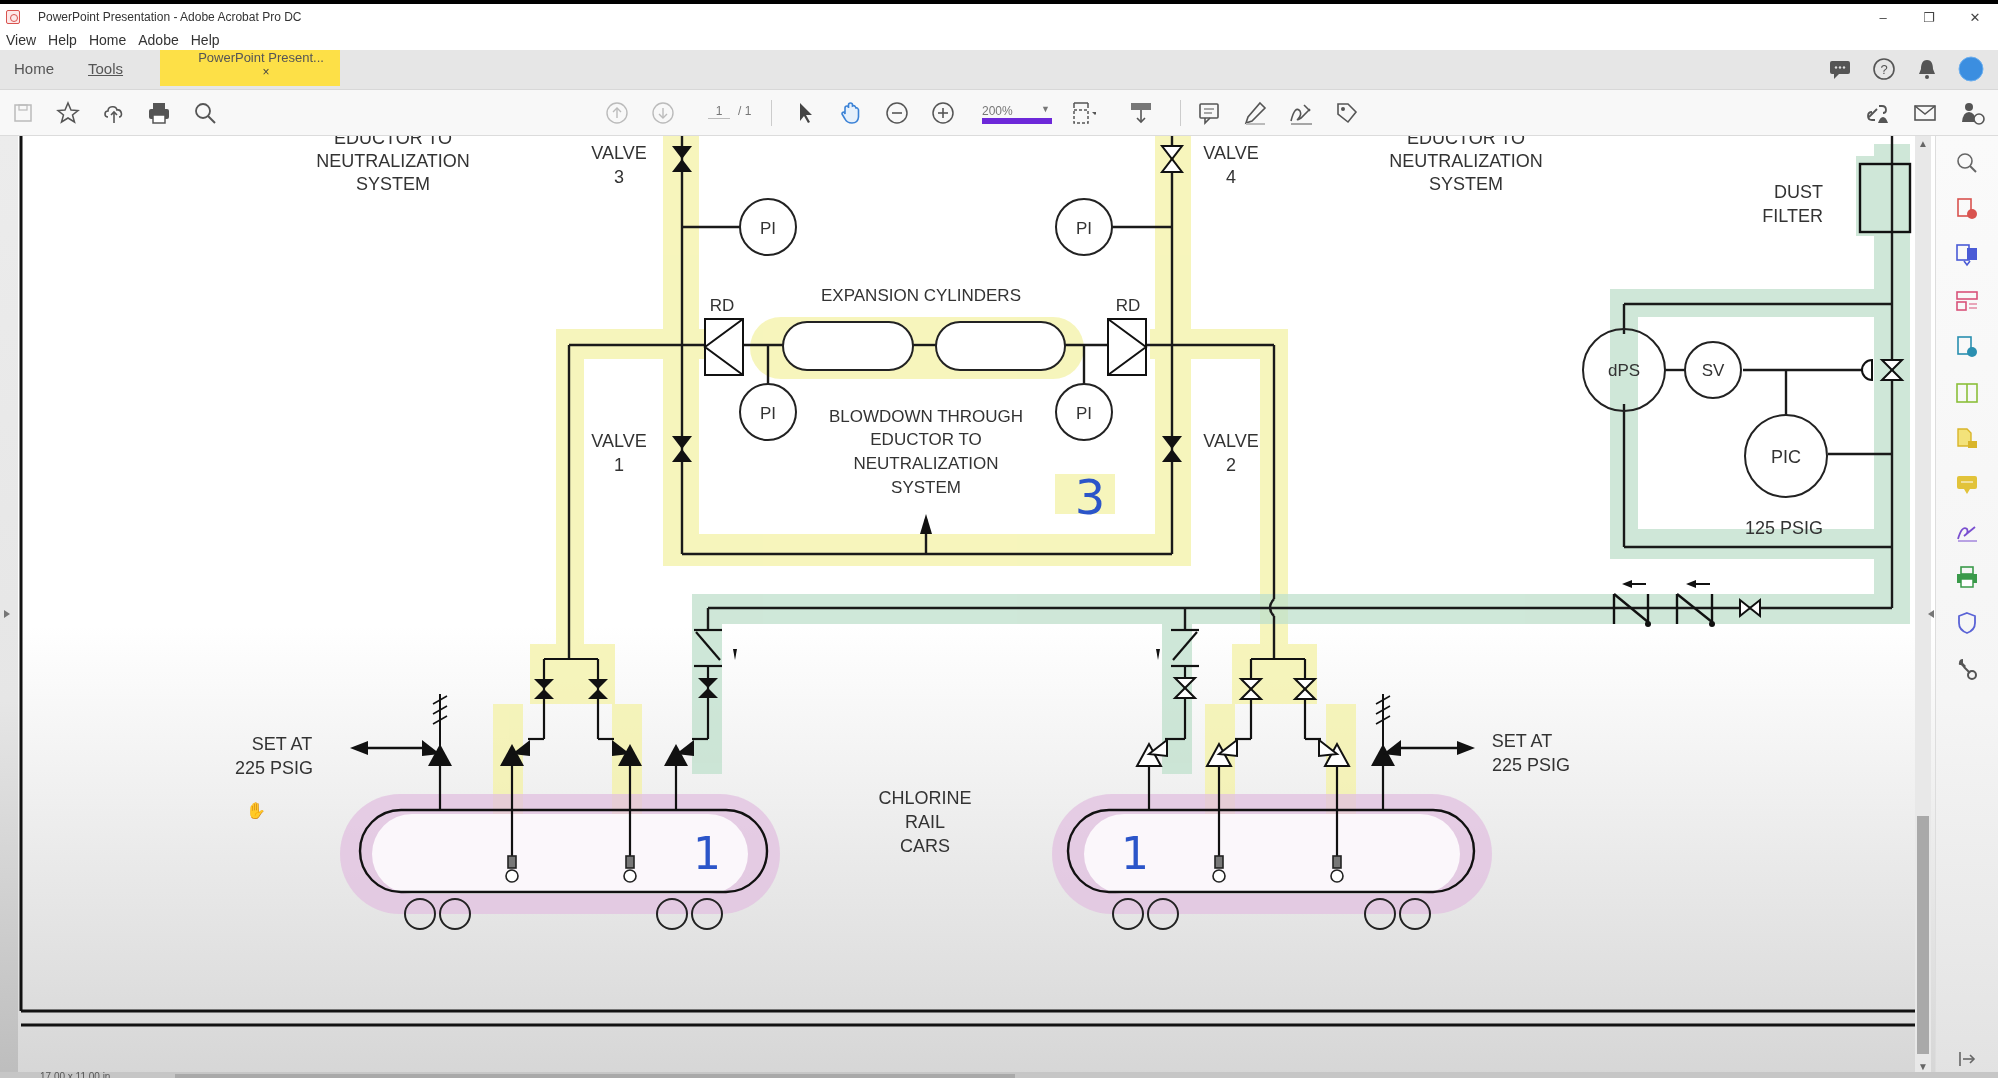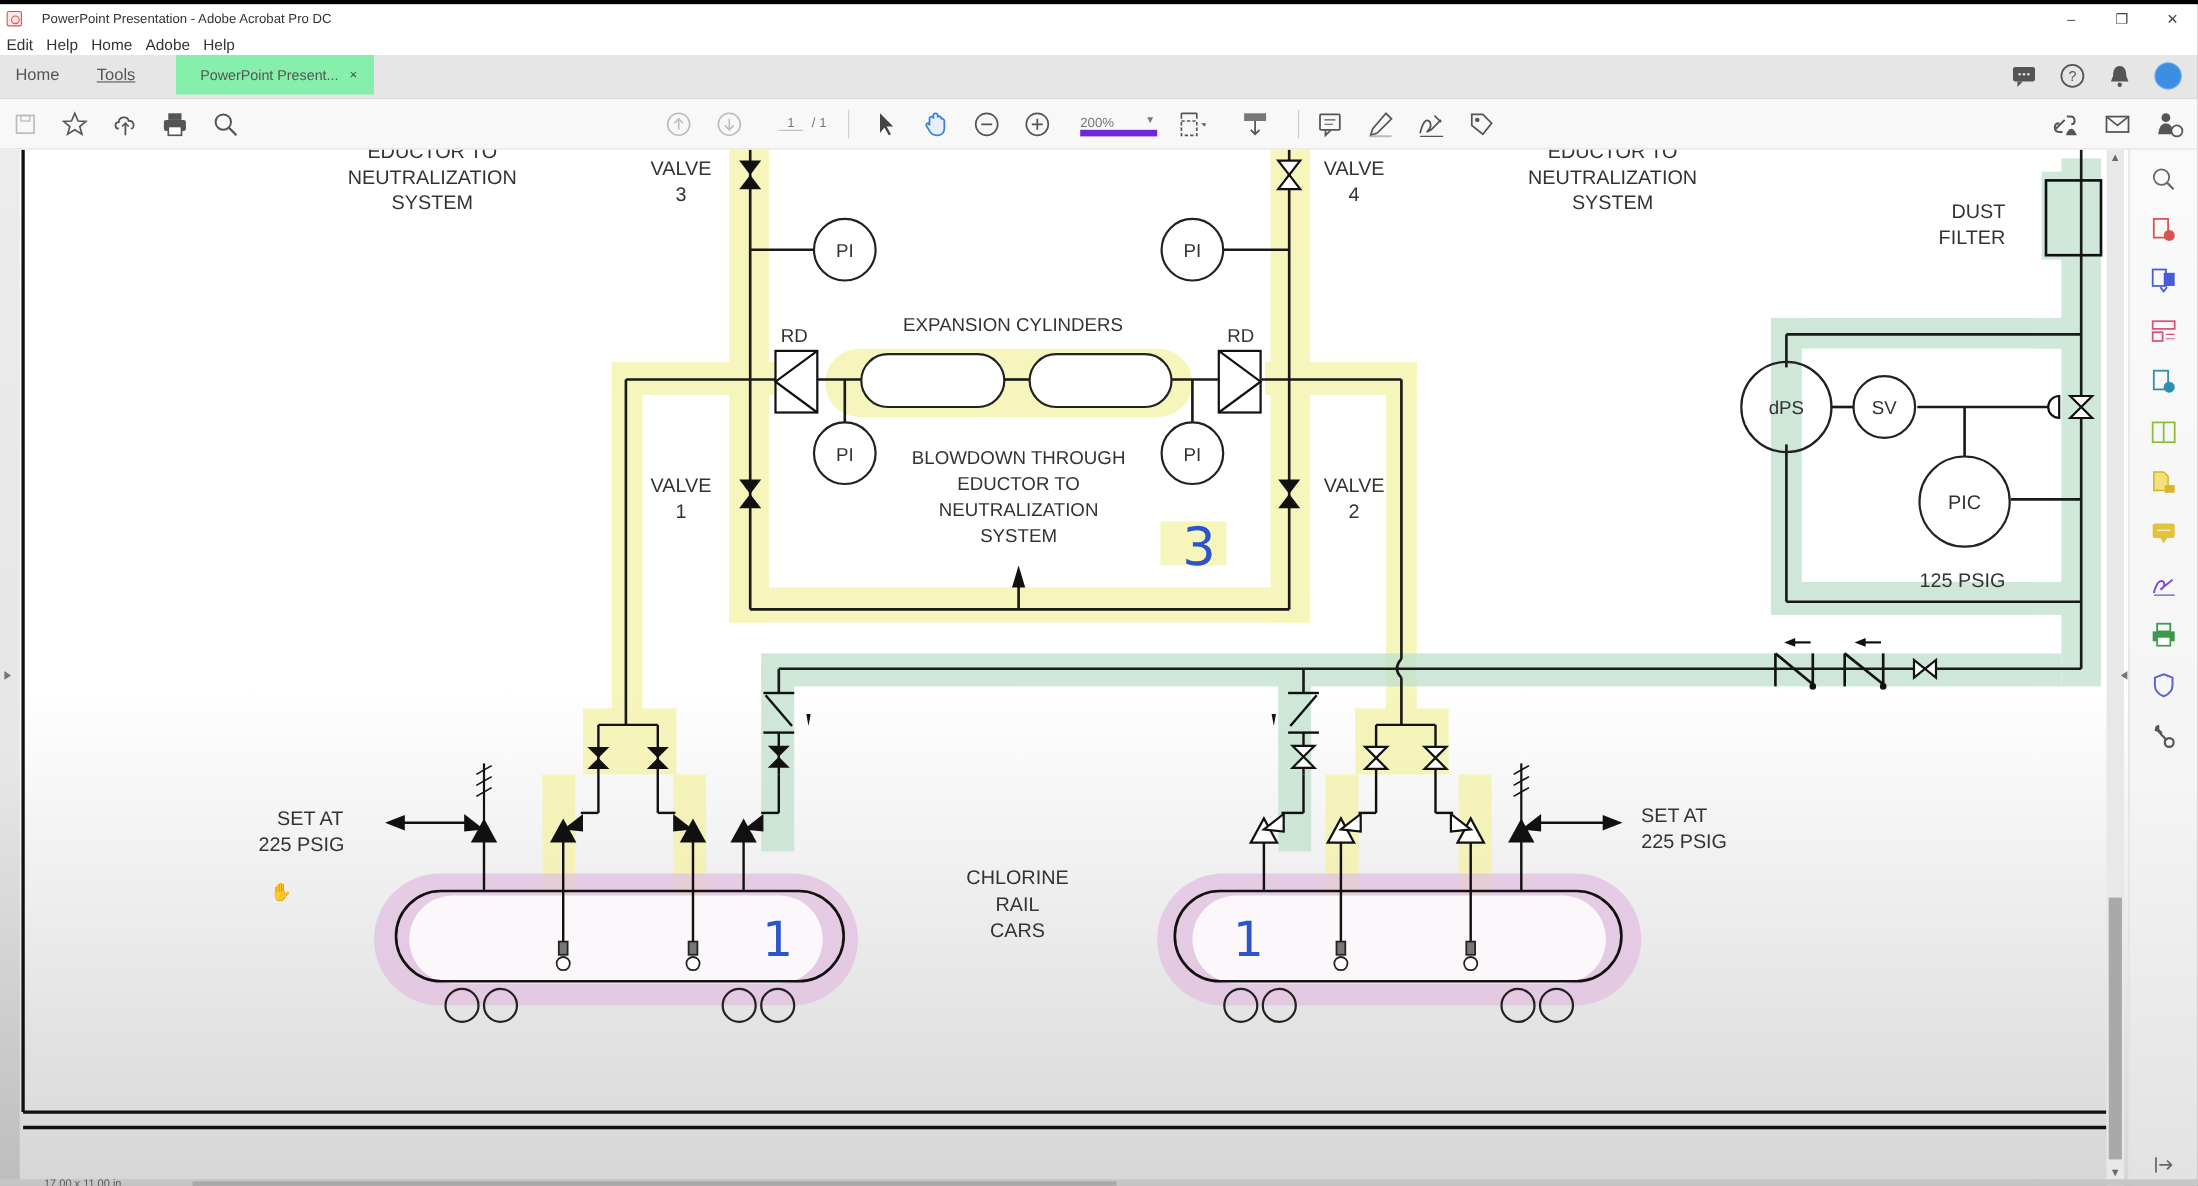--- a/index.html
+++ b/index.html
@@ -9,21 +9,21 @@
   .titlebar { position: absolute; left: 0; top: 0; width: 100%; height: 26px; background: #fff; display: flex; align-items: center; }
   .titlebar .app-icon { width: 14px; height: 14px; margin-left: 6px; border: 1px solid #d9534f; border-radius: 2px; background: #fde8e8; position: relative; }
   .titlebar .app-icon::after { content: ""; position: absolute; left: 3px; top: 3px; width: 6px; height: 6px; border-radius: 50%; border: 1px solid #d9534f; }
   .titlebar .title { font-size: 12px; color: #333; margin-left: 18px; }
   .win-btns { position: absolute; right: 0; top: 0; height: 26px; display: flex; }
   .win-btn { width: 46px; height: 26px; display: flex; align-items: center; justify-content: center; font-size: 13px; color: #444; }
   .menubar { position: absolute; left: 0; top: 26px; width: 100%; height: 20px; background: #fff; display: flex; align-items: center; }
   .menubar span { font-size: 14px; color: #333; margin-left: 6px; margin-right: 6px; }
   .tabbar { position: absolute; left: 0; top: 46px; width: 100%; height: 40px; background: #e6e6e6; border-bottom: 1px solid #d8d8d8; }
   .tab { position: absolute; top: 0; height: 36px; display: flex; align-items: center; font-size: 15px; color: #555; }
-  .tab.doc { background: #86efac; left: 160px; width: 180px; padding-left: 22px; font-size: 13px; }
+  .tab.doc { background: #fde047; left: 160px; width: 180px; padding-left: 22px; font-size: 13px; flex-direction: column; }
   .tab.doc .x { margin-left: 10px; font-size: 12px; color: #444; }
   .tab-right { position: absolute; right: 14px; top: 6px; display: flex; gap: 20px; align-items: center; }
   .toolbar { position: absolute; left: 0; top: 86px; width: 100%; height: 46px; background: #f8f8f8; border-bottom: 1px solid #dcdcdc; }
   .tb-icon { position: absolute; top: 10px; width: 26px; height: 26px; display: flex; align-items: center; justify-content: center; }
   .tb-text { position: absolute; top: 14px; font-size: 12px; color: #777; }
   .tb-sep { position: absolute; top: 10px; width: 1px; height: 26px; background: #ccc; }
   .docarea { position: absolute; left: 0; top: 132px; width: 1935px; height: 942px; background: linear-gradient(#ffffff 0%, #ffffff 52%, #d6d6d6 100%); overflow: hidden; }
   .leftpane { position: absolute; left: 0; top: 0; width: 18px; height: 100%; background: linear-gradient(#ececec 0%, #e6e6e6 60%, #bdbdbd 100%); }
   .leftpane .arrow { position: absolute; left: 4px; top: 474px; width: 0; height: 0; border-left: 6px solid #777; border-top: 4px solid transparent; border-bottom: 4px solid transparent; }
   .vscroll { position: absolute; left: 1915px; top: 132px; width: 16px; height: 942px; background: #e8e8e8; }
@@ -46,21 +46,21 @@
     <span class="app-icon"></span>
     <span class="title">PowerPoint Presentation - Adobe Acrobat Pro DC</span>
     <div class="win-btns">
       <div class="win-btn">–</div>
       <div class="win-btn">❐</div>
       <div class="win-btn">✕</div>
     </div>
   </div>
 
   <div class="menubar">
-    <span>Edit</span>
+    <span>View</span>
     <span>Help</span>
     <span>Home</span>
     <span>Adobe</span>
     <span>Help</span>
   </div>
 
   <div class="tabbar">
     <div class="tab" style="left:14px;">Home</div>
     <div class="tab" style="left:88px;text-decoration:underline;">Tools</div>
     <div class="tab doc">

